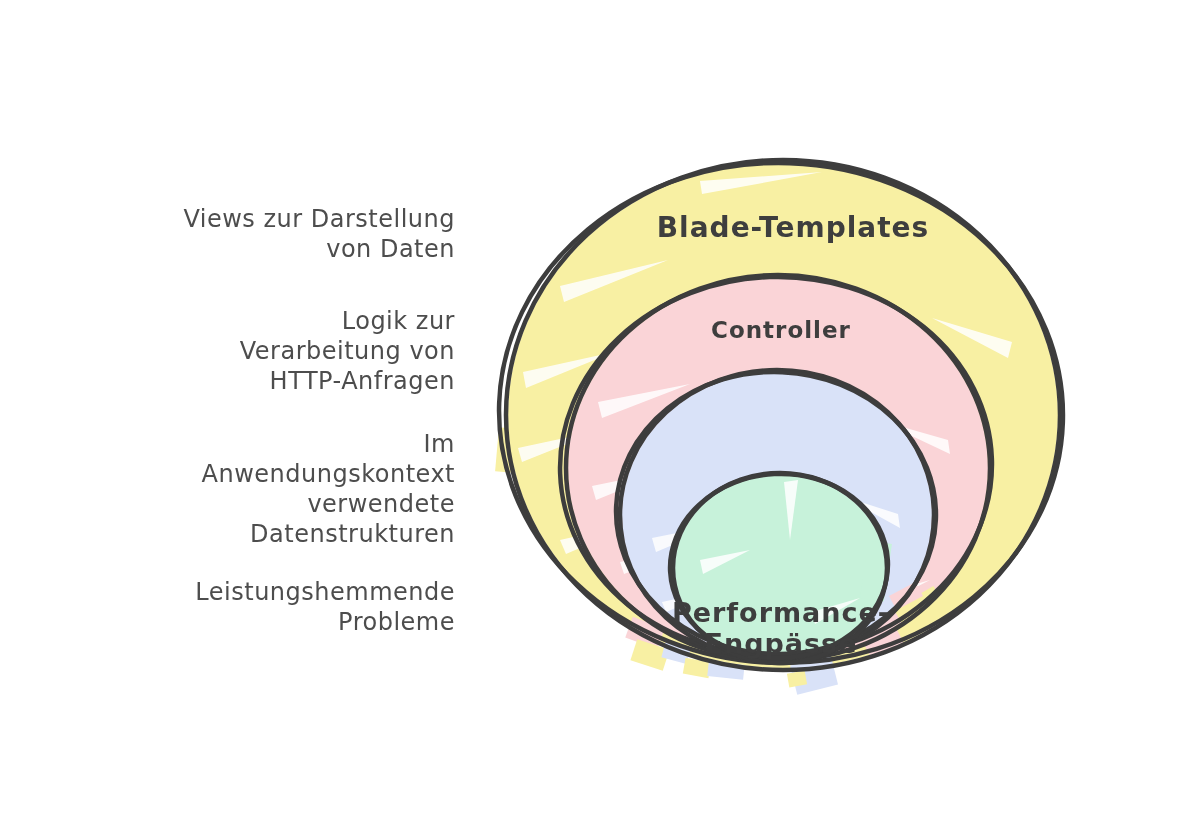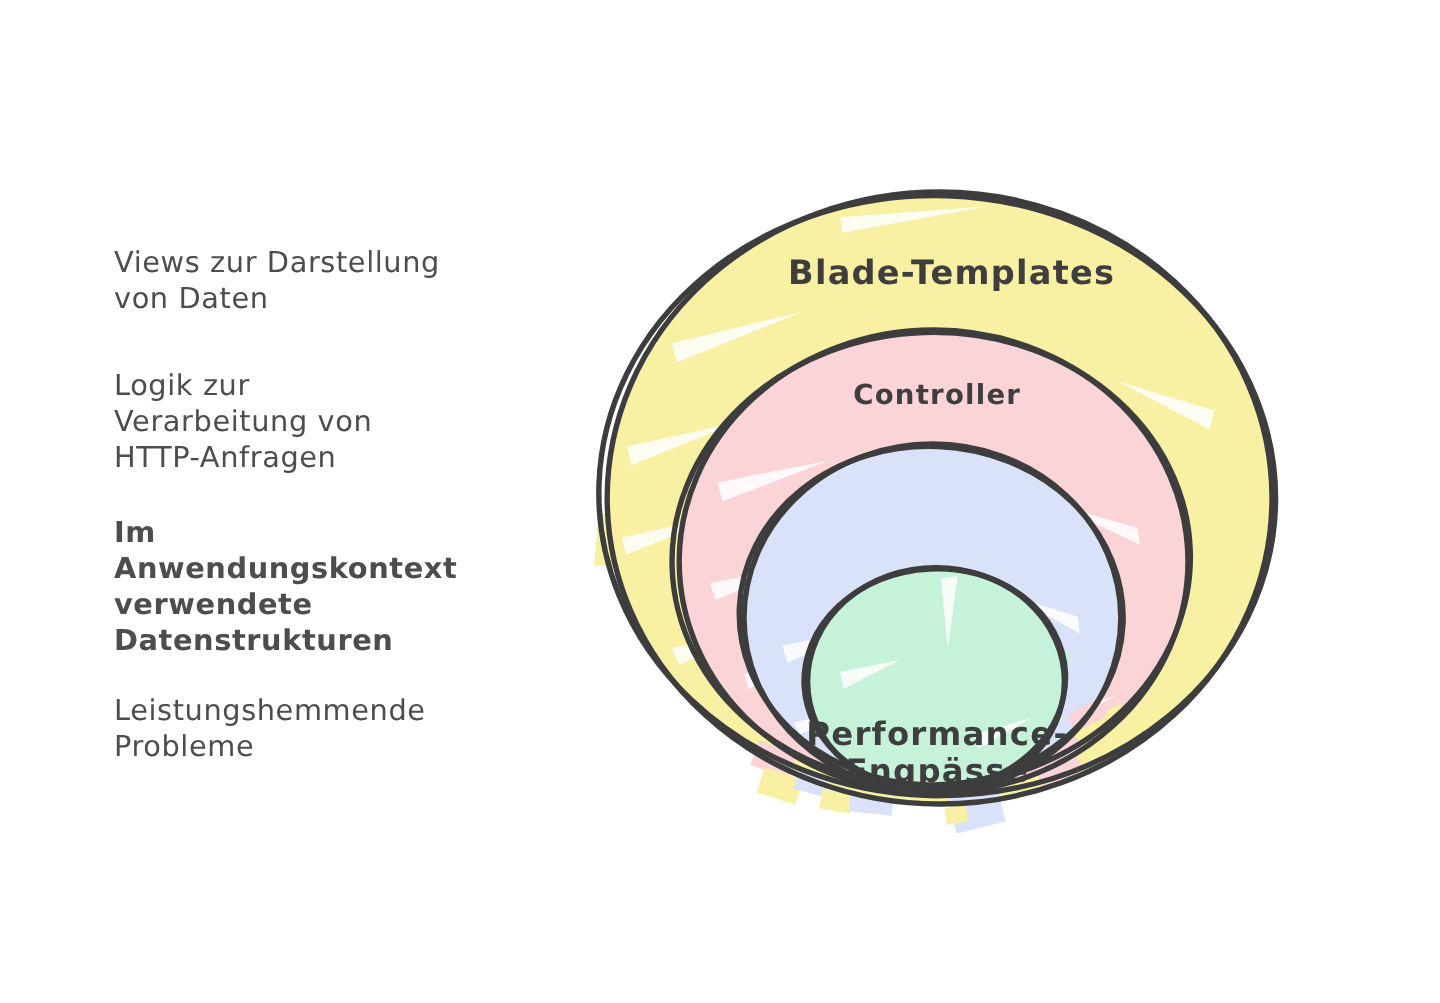--- a/index.html
+++ b/index.html
@@ -20,30 +20,30 @@
     left: 0;
     top: 0;
     width: 1200px;
     height: 836px;
   }
   
   .annotation {
     position: absolute;
     left: 95px;
     width: 360px;
-    text-align: left;
+    text-align: right;
     font-size: 24px;
     line-height: 30px;
     letter-spacing: 0.5px;
     color: #4d4d4d;
     white-space: pre-line;
   }
   .annotation.a1 { top: 204px; }
   .annotation.a2 { top: 306px; }
-  .annotation.a3 { top: 429px; font-weight: bold; }
+  .annotation.a3 { top: 429px; }
   .annotation.a4 { top: 577px; }
   
   .ring-label {
     position: absolute;
     transform: translateX(-50%);
     text-align: center;
     font-weight: 700;
     color: #3e3e3e;
     letter-spacing: 1px;
     white-space: pre-line;

